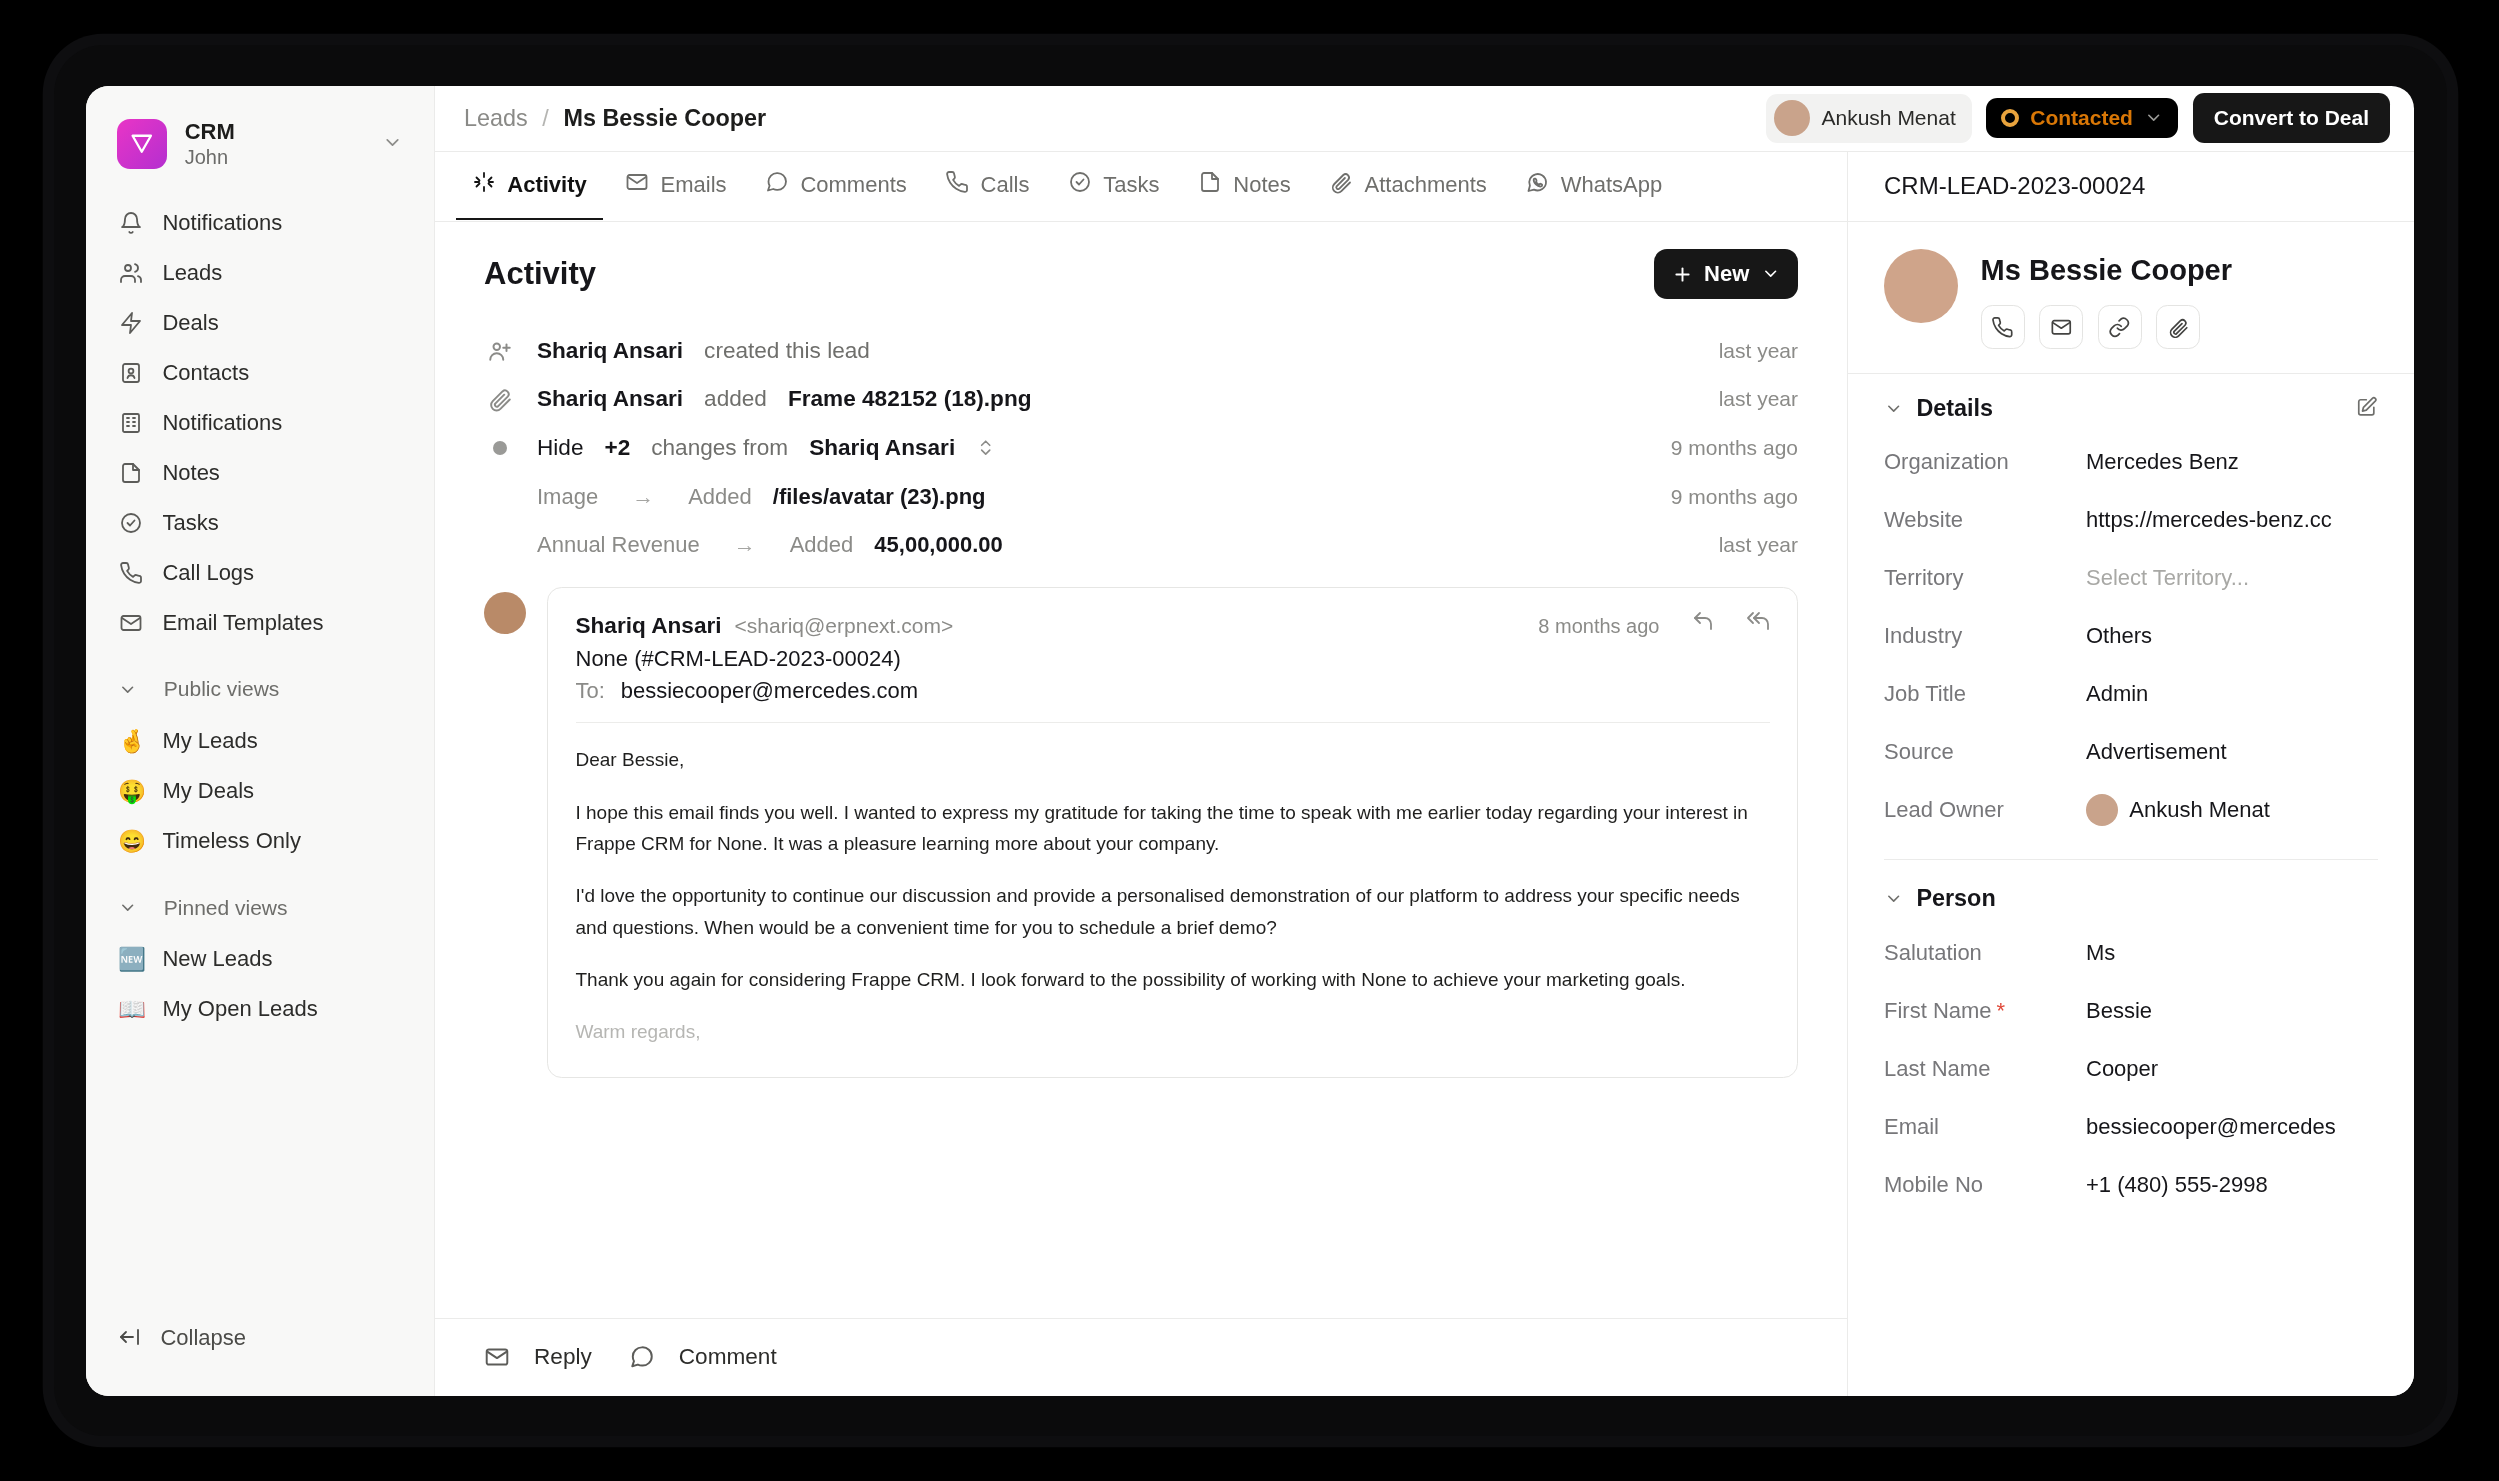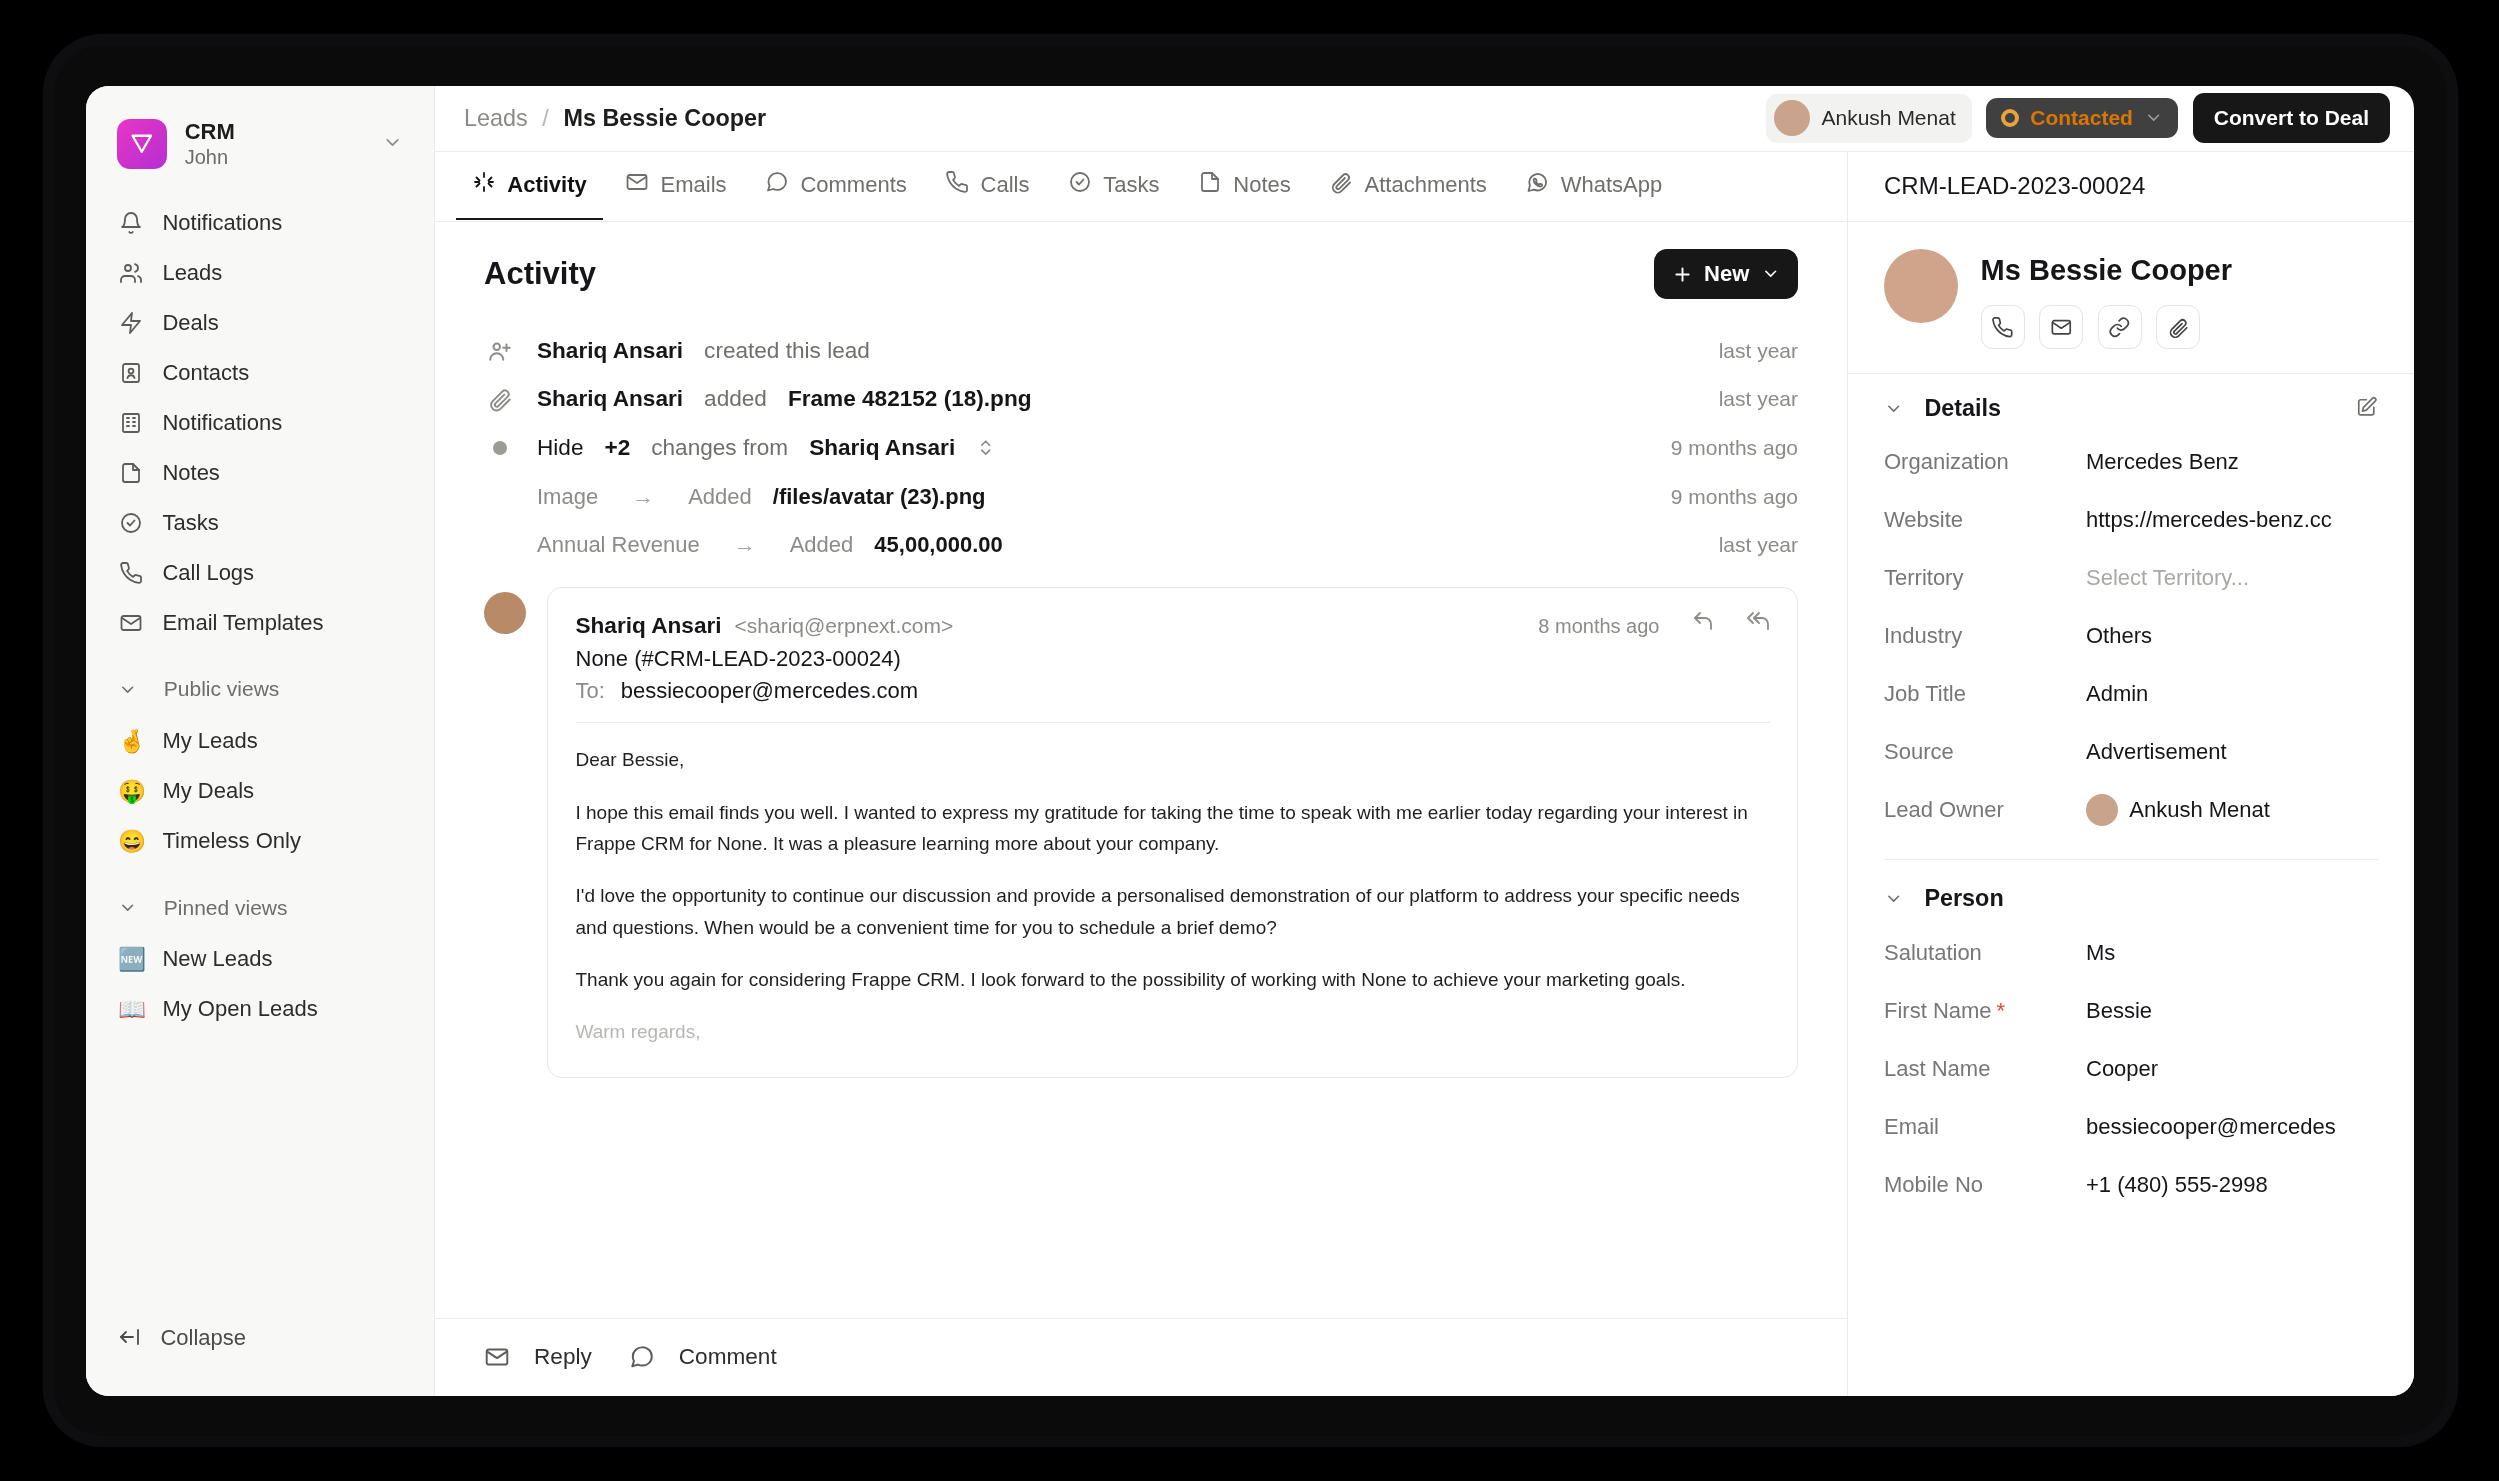--- a/index.html
+++ b/index.html
@@ -103,21 +103,21 @@
     background: #f2f2f1; border-radius: 11.3px;
     padding: 6.5px 16px 6.5px 8px;
     font-size: 21px; color: #2b2b29; cursor: pointer;
   }
   .chip img, .chip .av {
     width: 36px; height: 36px; border-radius: 50%;
     background: #c9a38b; flex: 0 0 36px; overflow: hidden;
   }
   .status-chip {
     display: flex; align-items: center; gap: 11.3px;
-    background: #404040; border-radius: 11.3px;
+    background: #000000; border-radius: 11.3px;
     padding: 8px 14.6px; font-size: 21px; color: #d97706; cursor: pointer; font-weight: 600;
   }
   .dot-ring { width: 18px; height: 18px; border-radius: 50%; border: 4px solid #e8a33d; flex: 0 0 18px;}
   .btn-dark {
     background: #171717; color: #fff; border: 0;
     border-radius: 11.3px; height: 50px; padding: 0 21px;
     font-size: 21px; font-weight: 600; cursor: pointer;
     font-family: "Liberation Sans", sans-serif;
   }
 
@@ -214,21 +214,21 @@
   .hero-icons { display: flex; gap: 14.6px; margin-top: 18px; }
   .round-btn {
     width: 44px; height: 44px; border-radius: 11.3px; border: 0.8px solid #e4e4e2;
     display: flex; align-items: center; justify-content: center; cursor: pointer; color: #434341;
   }
   .round-btn svg { width: 22.6px; height: 22.6px; }
 
   .sect {
     padding: 21px 36px 4.9px 36px;
   }
-  .sect-head { display: flex; align-items: center; gap: 21px; margin-bottom: 11.3px; text-align: right; }
+  .sect-head { display: flex; align-items: center; gap: 13px; margin-bottom: 11.3px; text-align: right; }
   .sect-title { font-size: 23.4px; font-weight: 700; color: #16161a; }
   .sect-head .edit { margin-left: auto; color: #6f6f6c; cursor: pointer; }
   .sect-head .edit svg { width: 22.6px; height: 22.6px; }
   .chev { color: #6f6f6c; display: flex; }
   .chev svg { width: 19.4px; height: 19.4px; }
 
   .field { display: flex; align-items: center; height: 58px; }
   .field .lbl { width: 202px; flex: 0 0 202px; font-size: 22px; color: #77777a; }
   .field .val { font-size: 22px; color: #16161a; cursor: pointer; white-space: nowrap; overflow: hidden; text-overflow: clip; }
   .field .val.placeholder { color: #a8a8a5; }

